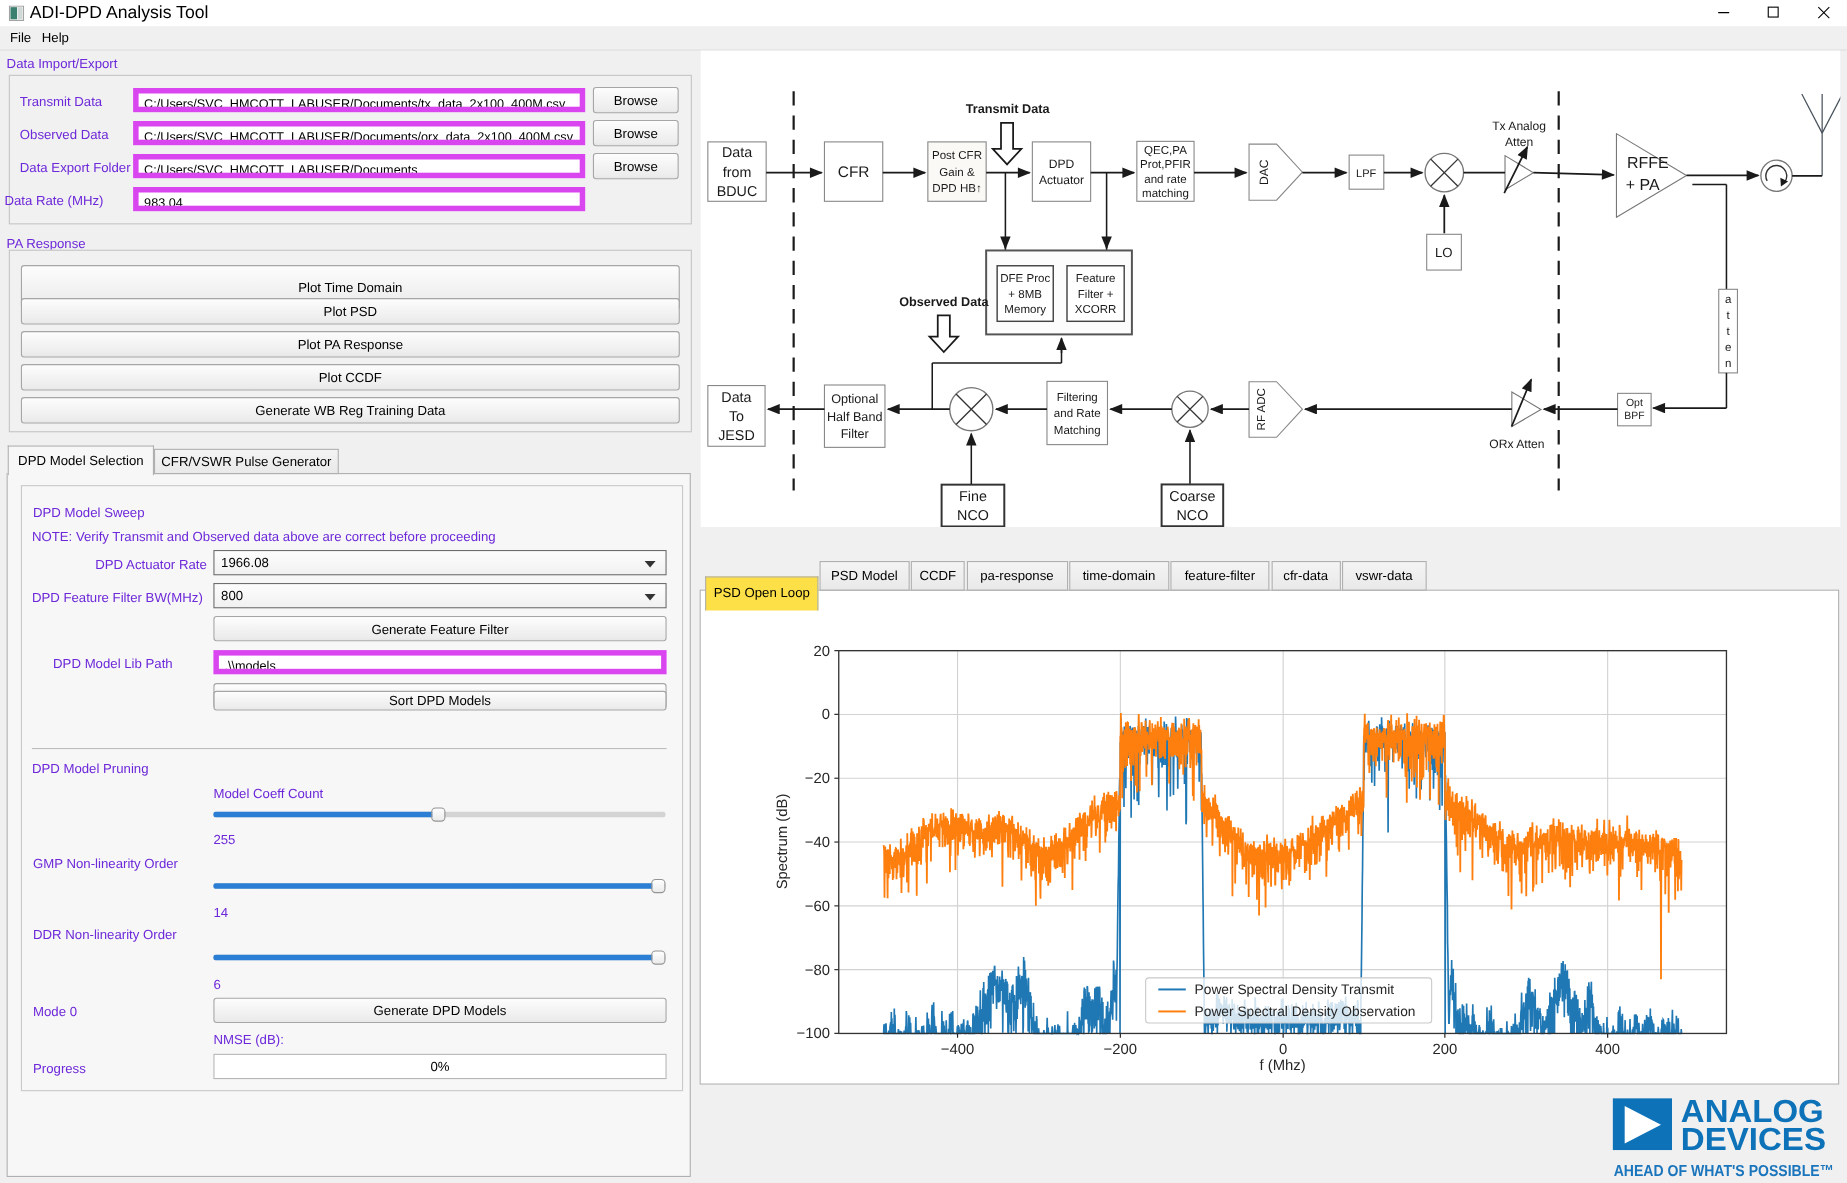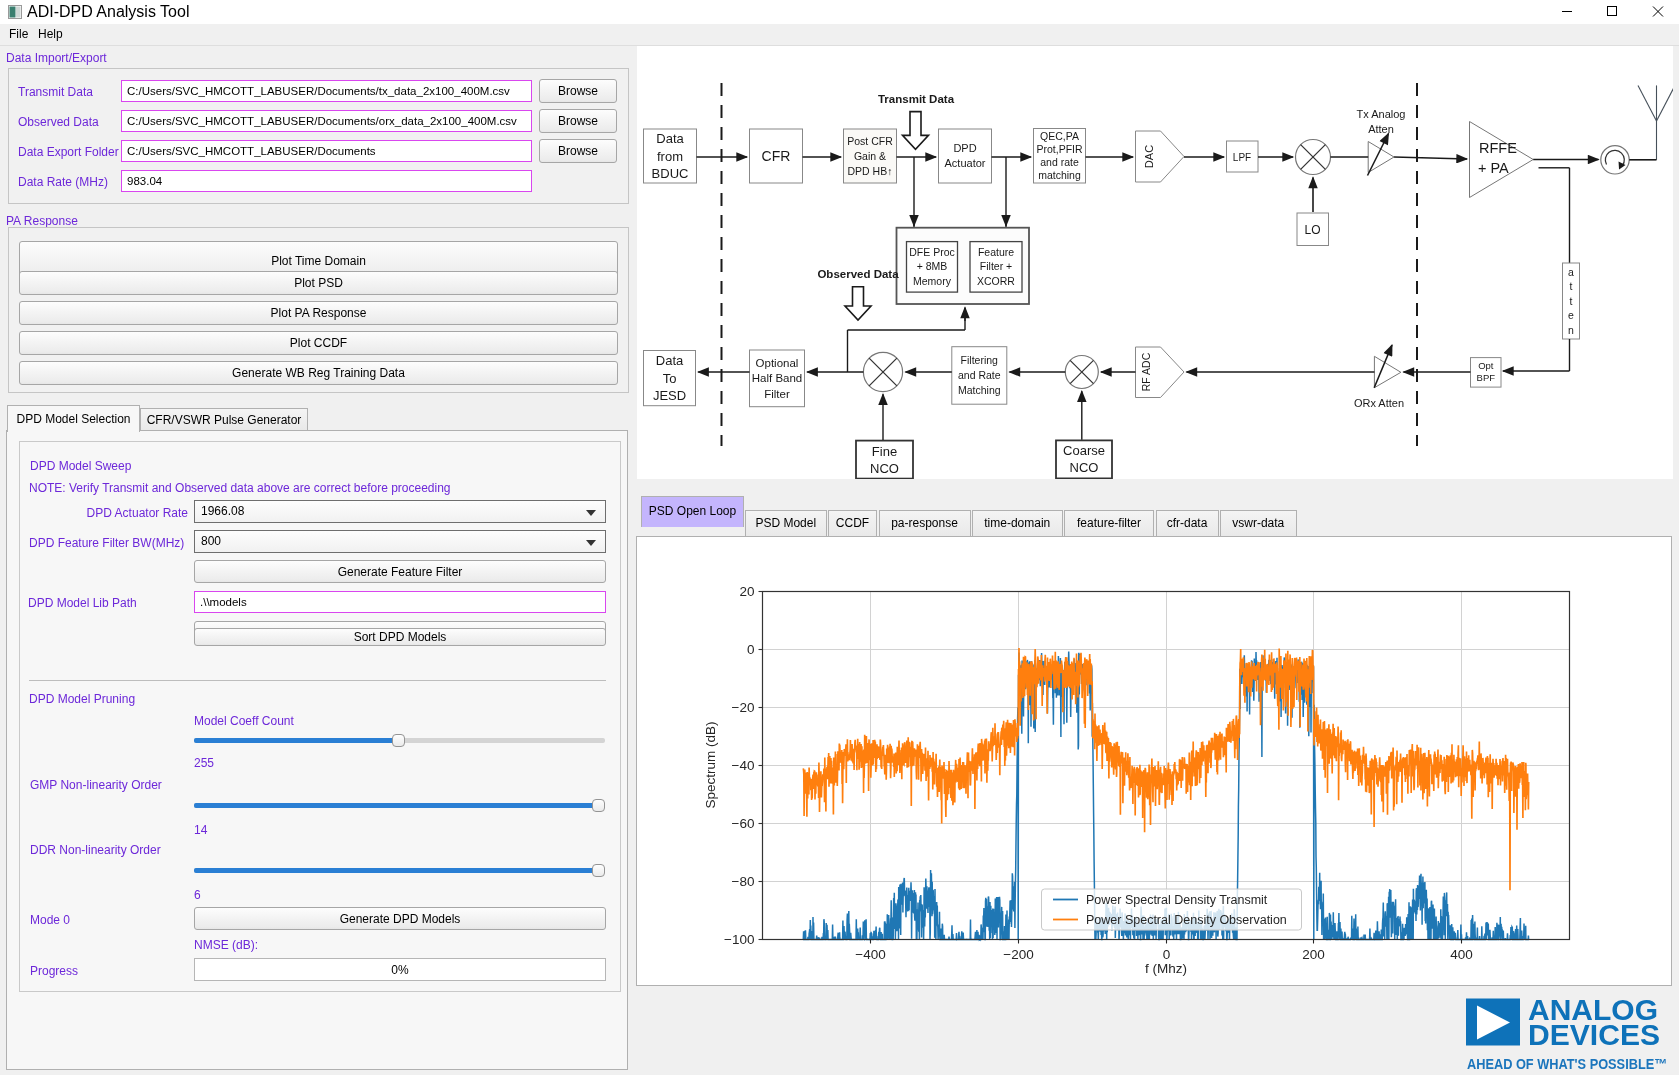--- a/index.html
+++ b/index.html
@@ -3,21 +3,21 @@
 <style>
 *{margin:0;padding:0;box-sizing:border-box}
 html,body{width:1679px;height:1075px;overflow:hidden}
 body{background:#f0f0f0;font-family:"Liberation Sans",sans-serif;font-size:12px;color:#000;position:relative}
 .abs{position:absolute}
 .titlebar{left:0;top:0;width:1679px;height:24px;background:#ffffff}
 .titletxt{left:27px;top:0;height:24px;line-height:24px;font-size:16px}
 .menubar{left:0;top:24px;width:1679px;height:22px;background:#f0f0f0;border-bottom:1px solid #dedede}
 .glabel{font-size:12px;color:#6d28d9}
 .group{border:1px solid #c5c5c5;background:#f1f1f1}
-.tinput{background:#fff;border:1px solid #d946ef;font-size:11.5px;line-height:20px;padding:0 5px;white-space:nowrap;overflow:hidden}
+.tinput{background:#fff;border:5px solid #d946ef;font-size:11.5px;line-height:20px;padding:0 5px;white-space:nowrap;overflow:hidden}
 .btn{background:linear-gradient(#fdfdfd,#f4f4f4 45%,#ececec 90%,#e6e6e6);border:1px solid #a6a6a6;border-radius:3px;font-size:12px;text-align:center;display:flex;align-items:center;justify-content:center}
 .combo{background:linear-gradient(#fdfdfd,#f1f1f1);border:1px solid #6e6e6e;border-radius:0;font-size:12px;line-height:21px;padding:0 6px}
 .combo:after{content:"";position:absolute;right:9px;top:9px;border-left:5px solid transparent;border-right:5px solid transparent;border-top:6px solid #333}
 .tab-active{background:#f7f7f7;border:1px solid #b0b0b0;border-bottom:none;text-align:center;font-size:12px;z-index:5}
 .tab-in{background:linear-gradient(#f4f4f4,#e9e9e9);border:1px solid #b0b0b0;text-align:center;font-size:12px;z-index:3}
 .panel{background:#f7f7f7;border:1px solid #b0b0b0}
 .strack{height:5px;border-radius:2px;background:#d4d4d4}
 .sfill{height:5px;border-radius:2px;background:#2a7fd4;position:absolute;left:0;top:0}
 .sthumb{position:absolute;width:13px;height:13px;background:linear-gradient(#fefefe,#ebebeb);border:1px solid #949494;border-radius:4px}
 </style></head>
@@ -42,41 +42,41 @@
 <div class="abs group" style="left:8px;top:68px;width:621px;height:136px"></div>
 <div class="abs glabel" style="left:18px;top:85px">Transmit Data</div>
 <div class="abs tinput" style="left:121px;top:80px;width:411px;height:22px">C:/Users/SVC_HMCOTT_LABUSER/Documents/tx_data_2x100_400M.csv</div>
 <div class="abs btn" style="left:539px;top:79px;width:78px;height:24px">Browse</div>
 <div class="abs glabel" style="left:18px;top:115px">Observed Data</div>
 <div class="abs tinput" style="left:121px;top:110px;width:411px;height:22px">C:/Users/SVC_HMCOTT_LABUSER/Documents/orx_data_2x100_400M.csv</div>
 <div class="abs btn" style="left:539px;top:109px;width:78px;height:24px">Browse</div>
 <div class="abs glabel" style="left:18px;top:145px">Data Export Folder</div>
 <div class="abs tinput" style="left:121px;top:140px;width:411px;height:22px">C:/Users/SVC_HMCOTT_LABUSER/Documents</div>
 <div class="abs btn" style="left:539px;top:139px;width:78px;height:24px">Browse</div>
-<div class="abs glabel" style="left:18px;top:175px">Data Rate (MHz)</div>
+<div class="abs glabel" style="left:4px;top:175px">Data Rate (MHz)</div>
 <div class="abs tinput" style="left:121px;top:170px;width:411px;height:22px">983.04</div>
 <div class="abs glabel" style="left:6px;top:214px">PA Response</div>
 <div class="abs group" style="left:8px;top:227px;width:621px;height:166px"></div>
 <div class="abs btn" style="left:19px;top:241px;width:599px;height:40px">Plot Time Domain</div>
 <div class="abs btn" style="left:19px;top:271px;width:599px;height:24px">Plot PSD</div>
 <div class="abs btn" style="left:19px;top:301px;width:599px;height:24px">Plot PA Response</div>
 <div class="abs btn" style="left:19px;top:331px;width:599px;height:24px">Plot CCDF</div>
 <div class="abs btn" style="left:19px;top:361px;width:599px;height:24px">Generate WB Reg Training Data</div>
 <div class="abs panel" style="left:6px;top:430px;width:622px;height:640px"></div>
 <div class="abs tab-active" style="left:7px;top:405px;width:133px;height:27px;line-height:27px">DPD Model Selection</div>
 <div class="abs tab-in" style="left:140px;top:408px;width:168px;height:23px;line-height:22px">CFR/VSWR Pulse Generator</div>
 <div class="abs" style="left:19px;top:441px;width:602px;height:551px;border:1px solid #c9c9c9"></div>
 <div class="abs glabel" style="left:30px;top:459px">DPD Model Sweep</div>
 <div class="abs glabel" style="left:29px;top:481px">NOTE: Verify Transmit and Observed data above are correct before proceeding</div>
 <div class="abs glabel" style="left:28px;top:506px;width:160px;text-align:right">DPD Actuator Rate</div>
 <div class="abs combo" style="left:194px;top:500px;width:412px;height:23px">1966.08</div>
 <div class="abs glabel" style="left:29px;top:536px">DPD Feature Filter BW(MHz)</div>
 <div class="abs combo" style="left:194px;top:530px;width:412px;height:23px">800</div>
 <div class="abs btn" style="left:194px;top:560px;width:412px;height:23px">Generate Feature Filter</div>
-<div class="abs glabel" style="left:28px;top:596px;width:145px;">DPD Model Lib Path</div>
+<div class="abs glabel" style="left:12px;top:596px;width:145px;text-align:right">DPD Model Lib Path</div>
 <div class="abs tinput" style="left:194px;top:591px;width:412px;height:22px">.\\models</div>
 <div class="abs btn" style="left:194px;top:621px;width:412px;height:23px">Browse</div>
 <div class="abs btn" style="left:194px;top:628px;width:412px;height:18px">Sort DPD Models</div>
 <div class="abs" style="left:29px;top:680px;width:577px;height:1px;background:#bdbdbd"></div>
 <div class="abs glabel" style="left:29px;top:692px">DPD Model Pruning</div>
 <div class="abs glabel" style="left:194px;top:714px">Model Coeff Count</div>
 <div class="abs strack" style="left:194px;top:738px;width:411px">
     <div class="sfill" style="width:205px"></div>
   </div>
 <div class="abs sthumb" style="left:392px;top:734px"></div>
@@ -225,21 +225,21 @@
 <rect x="219" y="394.6" width="57" height="38" fill="#fff" stroke="#333" stroke-width="1.8"></rect>
 <text x="247.5" y="409.65000000000003" font-size="13" text-anchor="middle" font-weight="normal" fill="#1a1a1a">Fine</text>
 <text x="247.5" y="426.65000000000003" font-size="13" text-anchor="middle" font-weight="normal" fill="#1a1a1a">NCO</text>
 <line x1="246" y1="394" x2="246" y2="348.3" stroke="#1a1a1a" stroke-width="1.4" marker-end="url(#ah)"></line>
 <rect x="419" y="394.4" width="56" height="38" fill="#fff" stroke="#333" stroke-width="1.8"></rect>
 <text x="447" y="409.45" font-size="13" text-anchor="middle" font-weight="normal" fill="#1a1a1a">Coarse</text>
 <text x="447" y="426.45" font-size="13" text-anchor="middle" font-weight="normal" fill="#1a1a1a">NCO</text>
 <line x1="444.8" y1="393.8" x2="444.8" y2="345.2" stroke="#1a1a1a" stroke-width="1.4" marker-end="url(#ah)"></line>
 </svg>
 <div class="abs panel" style="left:636px;top:536px;width:1036px;height:450px;background:#ffffff"></div>
-<div class="abs tab-active" style="left:641px;top:496px;width:103px;height:31px;line-height:28px;background:#c4b5fd">PSD Open Loop</div>
+<div class="abs tab-active" style="left:641px;top:524px;width:103px;height:31px;line-height:28px;background:#fde047">PSD Open Loop</div>
 <div class="abs tab-in" style="left:745px;top:510px;width:81.5px;height:27px;line-height:25px">PSD Model</div>
 <div class="abs tab-in" style="left:828px;top:510px;width:49px;height:27px;line-height:25px">CCDF</div>
 <div class="abs tab-in" style="left:878.5px;top:510px;width:92px;height:27px;line-height:25px">pa-response</div>
 <div class="abs tab-in" style="left:972px;top:510px;width:90.5px;height:27px;line-height:25px">time-domain</div>
 <div class="abs tab-in" style="left:1064px;top:510px;width:90px;height:27px;line-height:25px">feature-filter</div>
 <div class="abs tab-in" style="left:1155.5px;top:510px;width:63px;height:27px;line-height:25px">cfr-data</div>
 <div class="abs tab-in" style="left:1220px;top:510px;width:76.5px;height:27px;line-height:25px">vswr-data</div>
 <svg class="abs" style="left:636px;top:536px" width="1036" height="450" viewBox="0 0 1036 450" font-family="Liberation Sans,sans-serif">
 <line x1="126.5" y1="55.5" x2="933.5" y2="55.5" stroke="#d2d2d2" stroke-width="1"></line>
 <line x1="126.5" y1="113.5" x2="933.5" y2="113.5" stroke="#d2d2d2" stroke-width="1"></line>

